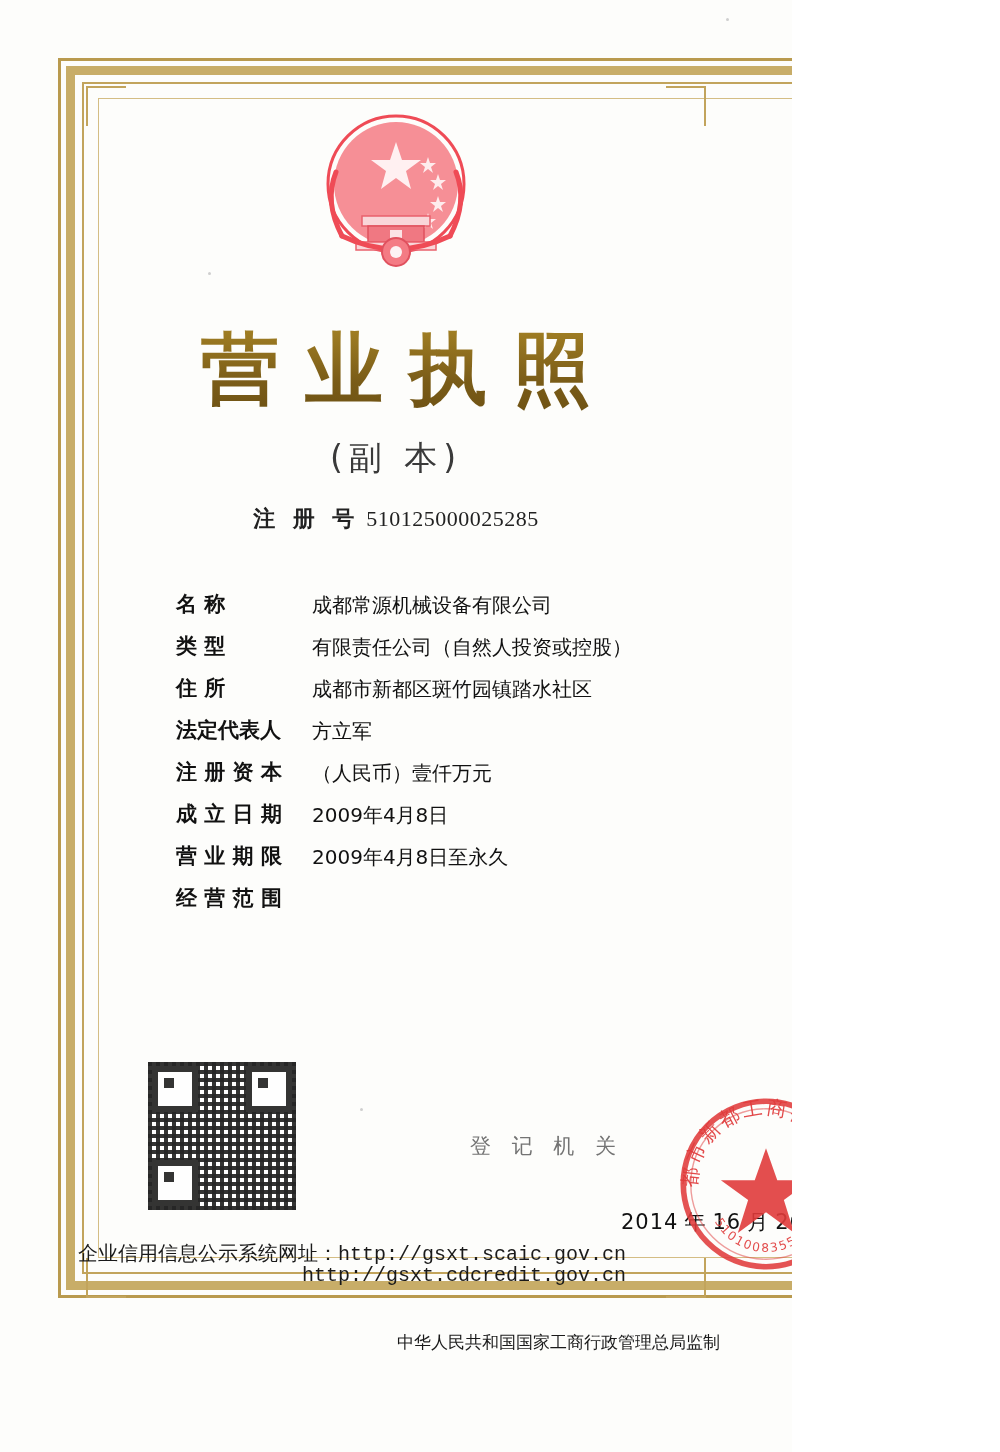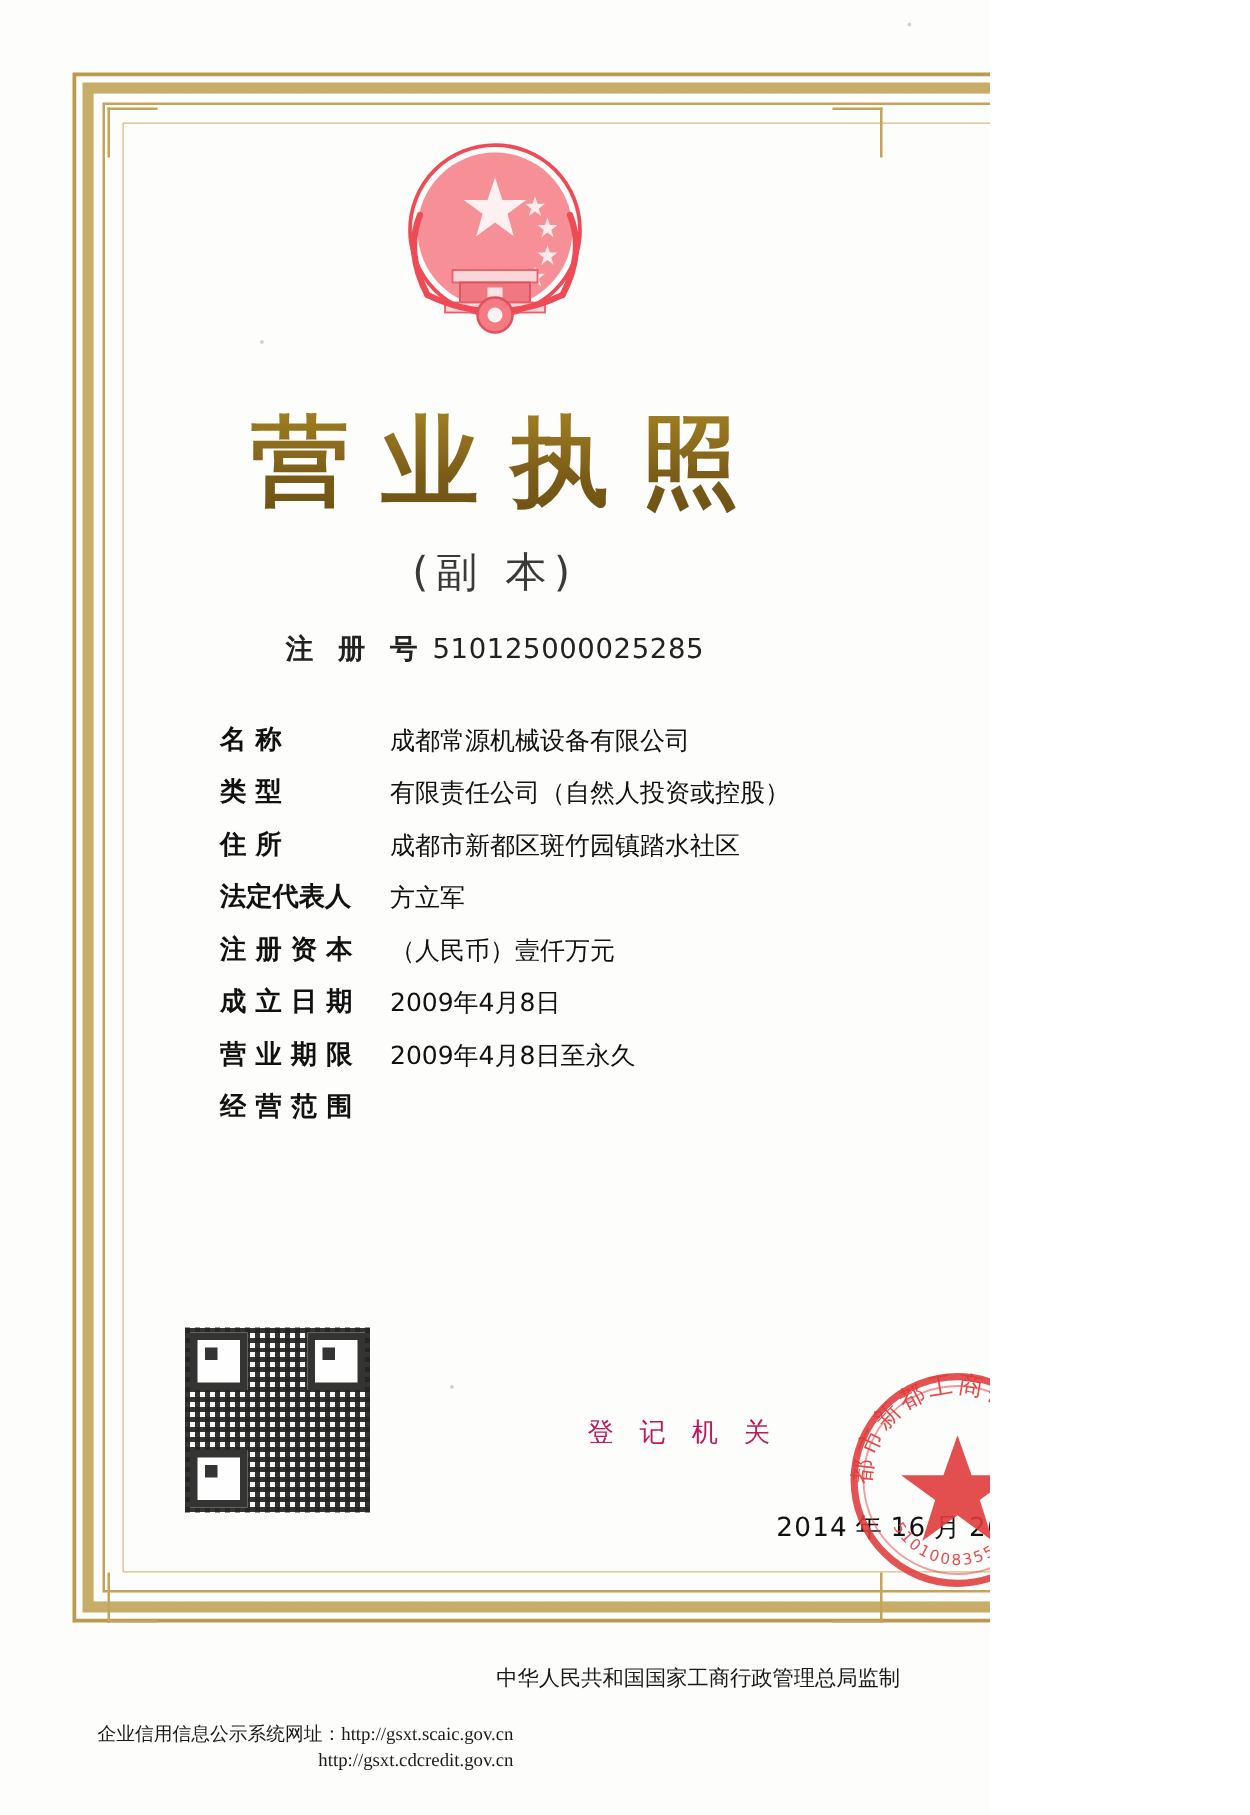--- a/index.html
+++ b/index.html
@@ -129,35 +129,36 @@
   
   .regno {
     position: absolute;
     left: 0;
     right: 0;
     top: 504px;
     text-align: center;
     font-size: 22px;
     color: #222;
     white-space: nowrap;
+    font-family: Liberation Serif, serif;
   }
   .regno .lbl {
     letter-spacing: 6px;
     font-weight: 600;
   }
   .regno .val {
     letter-spacing: 0.5px;
     margin-left: 6px;
   }
 
   
   .fields {
     position: absolute;
     left: 176px;
-    top: 577px;
+    top: 590px;
     width: 700px;
   }
   .field-row {
     display: flex;
     align-items: flex-start;
     margin-bottom: 13px;
   }
   .field-label {
     width: 136px;
     flex: 0 0 136px;
@@ -216,21 +217,21 @@
   .qf-tr { right: 4px; top: 4px; }
   .qf-bl { left: 4px; bottom: 4px; }
 
   
   .authority {
     position: absolute;
     left: 470px;
     top: 1132px;
     font-size: 21px;
     letter-spacing: 7px;
-    color: #be185d;
+    color: #737373;
   }
   .issue-date {
     position: absolute;
     left: 618px;
     top: 1208px;
     font-size: 21px;
     color: #111;
     letter-spacing: 1px;
     white-space: nowrap;
   }
@@ -242,23 +243,23 @@
     left: 672px;
     top: 1090px;
     width: 188px;
     height: 188px;
   }
 
   
   .footer-left {
     position: absolute;
     left: 78px;
-    top: 1378px;
-    font-family: Liberation Serif, serif;
-    font-size: 15px;
+    top: 1244px;
+    font-family: Liberation Mono, monospace;
+    font-size: 20px;
     color: #1a1a1a;
     line-height: 21px;
   }
   .footer-left .l1, .footer-left .l2 { white-space: nowrap; }
   .footer-right {
     position: absolute;
     right: 72px;
     top: 1331px;
     font-family: "DejaVu Serif", "Liberation Serif", serif;
     font-size: 17px;

